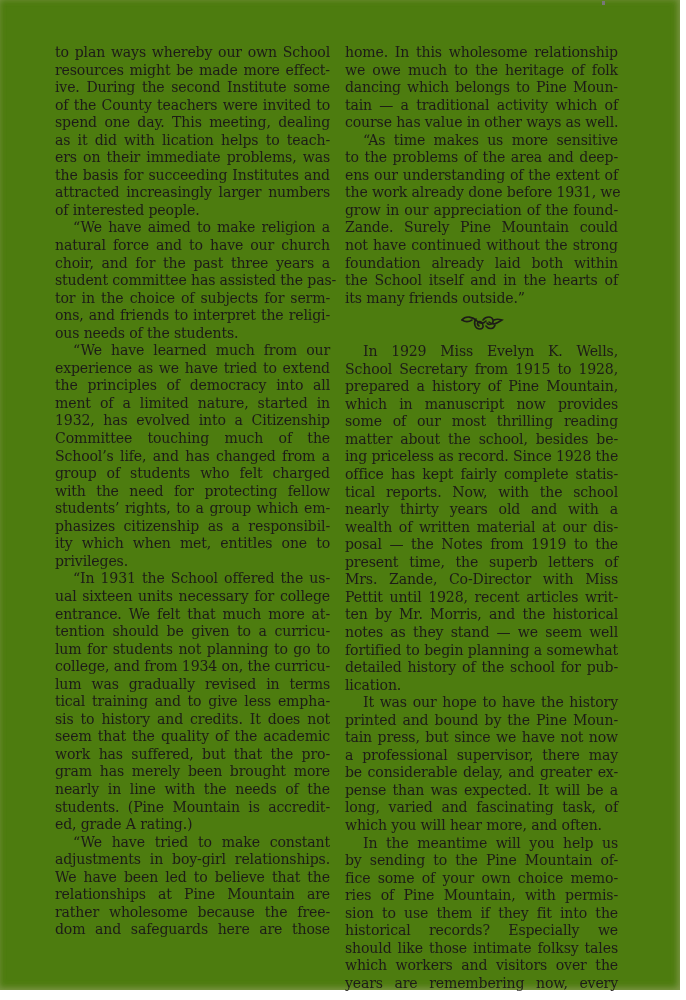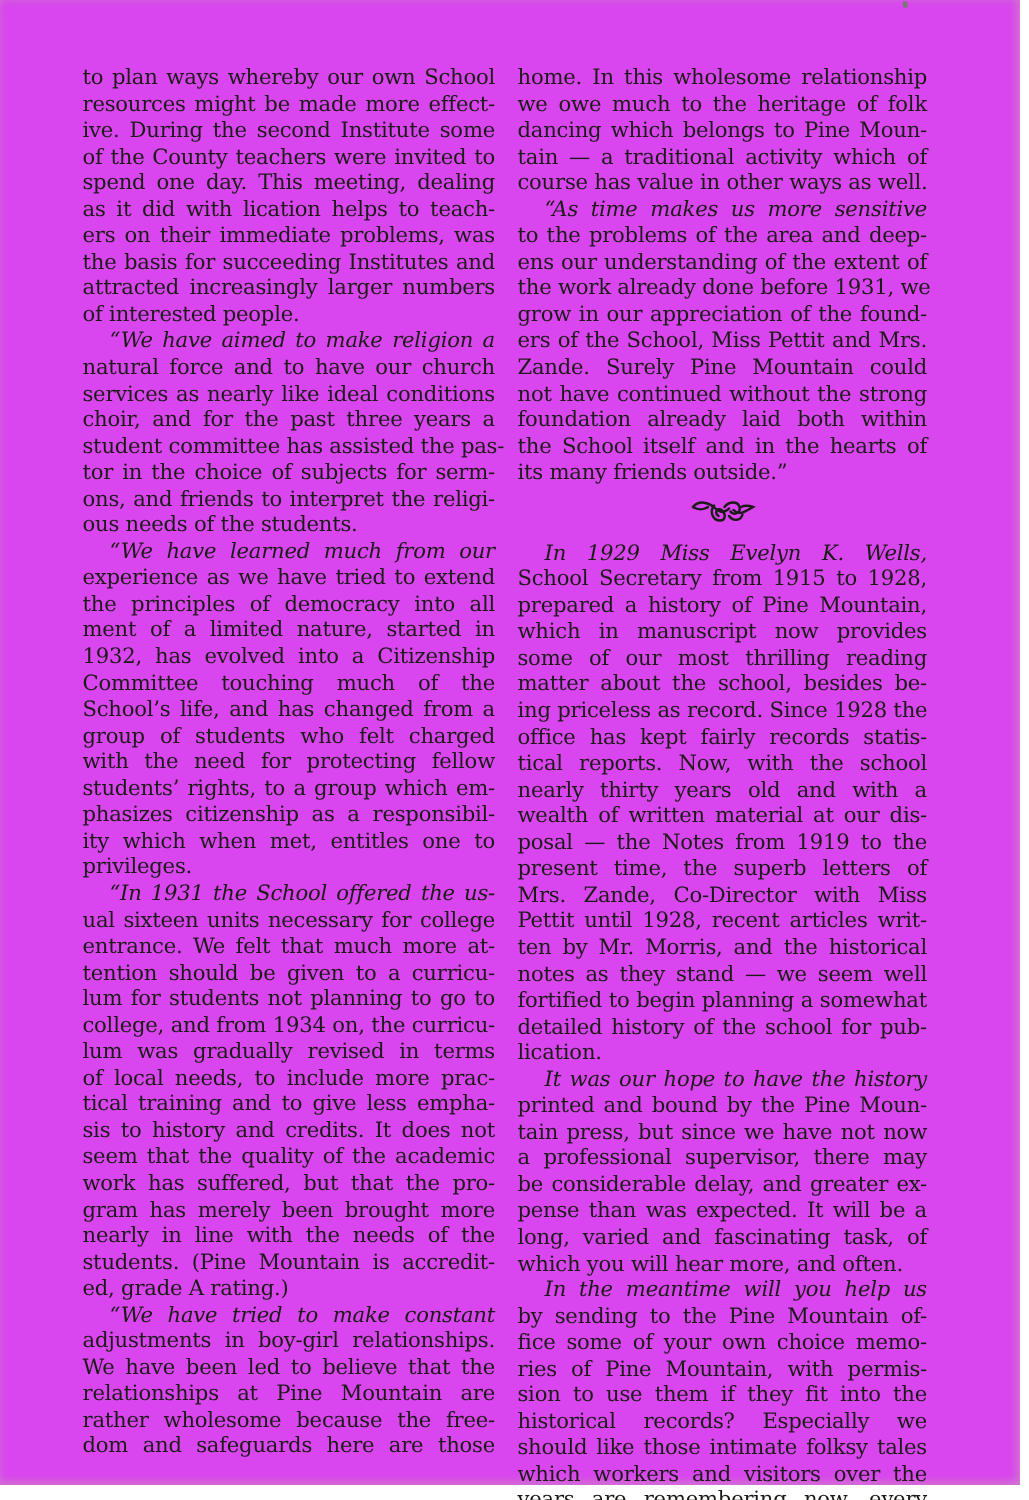--- a/index.html
+++ b/index.html
@@ -4,37 +4,37 @@
 <style>
   html, body { margin: 0; padding: 0; }
   body {
     width: 686px; height: 1000px; overflow: hidden;
     background: #ffffff;
     font-family: "DejaVu Serif", "Liberation Serif", serif;
   }
   .page {
     position: absolute; left: 0; top: 0;
     width: 680px; height: 990px;
-    background: #d946ef;
+    background: #4d7c0f;
     box-shadow: inset -3px 0 6px rgba(200,190,160,0.25), inset 0 -3px 6px rgba(200,190,160,0.25);
   }
   .col {
     position: absolute; top: 44px;
     font-size: 14.1px; line-height: 17.55px;
     color: #1d1b18;
     letter-spacing: -0.15px;
   }
   .col.left { left: 55px; width: 275px; }
   .col.right { left: 345px; width: 273px; }
   .line {
     display: block; height: 17.55px; white-space: nowrap;
     text-align: justify; text-align-last: justify;
   }
   .line.last { text-align-last: left; }
-  .line.indent { padding-left: 18px; font-style: italic; }
+  .line.indent { padding-left: 18px; }
   .ornament {
     display: block; height: 36px; text-align: center;
   }
   .ornament svg { margin-top: 4px; }
   .corner-mark {
     position: absolute; left: 602px; top: 1px; width: 3px; height: 4px; background: #777;
   }
 </style>
 </head>
 <body>
@@ -48,21 +48,20 @@
       <span class="line">ive. During the second Institute some</span>
       <span class="line">of the County teachers were invited to</span>
       <span class="line">spend one day. This meeting, dealing</span>
       <span class="line">as it did with lication helps to teach-</span>
       <span class="line">ers on their immediate problems, was</span>
       <span class="line">the basis for succeeding Institutes and</span>
       <span class="line">attracted increasingly larger numbers</span>
       <span class="line last">of interested people.</span>
       <span class="line indent">“We have aimed to make religion a</span>
       <span class="line">natural force and to have our church</span>
-      <span class="line">services as nearly like ideal conditions</span>
       <span class="line">choir, and for the past three years a</span>
       <span class="line">student committee has assisted the pas-</span>
       <span class="line">tor in the choice of subjects for serm-</span>
       <span class="line">ons, and friends to interpret the religi-</span>
       <span class="line last">ous needs of the students.</span>
       <span class="line indent">“We have learned much from our</span>
       <span class="line">experience as we have tried to extend</span>
       <span class="line">the principles of democracy into all</span>
       <span class="line">ment of a limited nature,  started in</span>
       <span class="line">1932, has evolved into a Citizenship</span>
@@ -74,21 +73,20 @@
       <span class="line">phasizes citizenship as a responsibil-</span>
       <span class="line">ity which when met, entitles one to</span>
       <span class="line last">privileges.</span>
       <span class="line indent">“In 1931 the School offered the us-</span>
       <span class="line">ual sixteen units necessary for college</span>
       <span class="line">entrance. We felt that much more at-</span>
       <span class="line">tention should be given to a curricu-</span>
       <span class="line">lum for students not planning to go to</span>
       <span class="line">college, and from 1934 on, the curricu-</span>
       <span class="line">lum was gradually revised in terms</span>
-      <span class="line">of local needs, to include more prac-</span>
       <span class="line">tical training and to give less empha-</span>
       <span class="line">sis to history and credits.  It does not</span>
       <span class="line">seem that the quality of the academic</span>
       <span class="line">work has suffered, but that the pro-</span>
       <span class="line">gram has merely been brought more</span>
       <span class="line">nearly in line with the needs of the</span>
       <span class="line">students. (Pine Mountain is accredit-</span>
       <span class="line last">ed, grade A rating.)</span>
       <span class="line indent">“We have tried to make constant</span>
       <span class="line">adjustments in boy-girl relationships.</span>
@@ -101,21 +99,20 @@
       <span class="line">home. In this wholesome relationship</span>
       <span class="line">we owe much to the heritage of folk</span>
       <span class="line">dancing which belongs to Pine Moun-</span>
       <span class="line">tain — a traditional activity which of</span>
       <span class="line last">course has value in other ways as well.</span>
       <span class="line indent">“As time makes us more sensitive</span>
       <span class="line">to the problems of the area and deep-</span>
       <span class="line">ens our understanding of the extent of</span>
       <span class="line">the work already done before 1931, we</span>
       <span class="line">grow in our appreciation of the found-</span>
-      <span class="line">ers of the School, Miss Pettit and Mrs.</span>
       <span class="line">Zande.  Surely Pine Mountain could</span>
       <span class="line">not have continued without the strong</span>
       <span class="line">foundation already laid both within</span>
       <span class="line">the School itself and in the hearts of</span>
       <span class="line last">its many friends outside.”</span>
   <span class="ornament">
     <svg width="46" height="22" viewBox="0 0 46 22">
       <g fill="none" stroke="#1d1b18" stroke-width="1.6" stroke-linecap="round">
         <path d="M3 9 C7 4, 14 6, 18 10 C21 13, 24 13, 27 10"></path>
         <path d="M3 9 C6 11, 10 11, 13 9"></path>
@@ -126,21 +123,21 @@
       </g>
     </svg>
   </span>
 <span class="line indent">In 1929  Miss  Evelyn  K. Wells,</span>
       <span class="line">School Secretary from 1915 to 1928,</span>
       <span class="line">prepared a history of Pine Mountain,</span>
       <span class="line">which in manuscript now provides</span>
       <span class="line">some of our most  thrilling  reading</span>
       <span class="line">matter about the school, besides be-</span>
       <span class="line">ing priceless as record. Since 1928 the</span>
-      <span class="line">office has kept fairly records statis-</span>
+      <span class="line">office has kept fairly complete statis-</span>
       <span class="line">tical reports.  Now,  with the school</span>
       <span class="line">nearly  thirty  years old and with a</span>
       <span class="line">wealth of written material at our dis-</span>
       <span class="line">posal — the Notes from 1919 to the</span>
       <span class="line">present time, the superb letters of</span>
       <span class="line">Mrs. Zande, Co-Director  with  Miss</span>
       <span class="line">Pettit until 1928, recent articles writ-</span>
       <span class="line">ten by Mr. Morris, and the historical</span>
       <span class="line">notes as they stand — we seem well</span>
       <span class="line">fortified to begin planning a somewhat</span>

